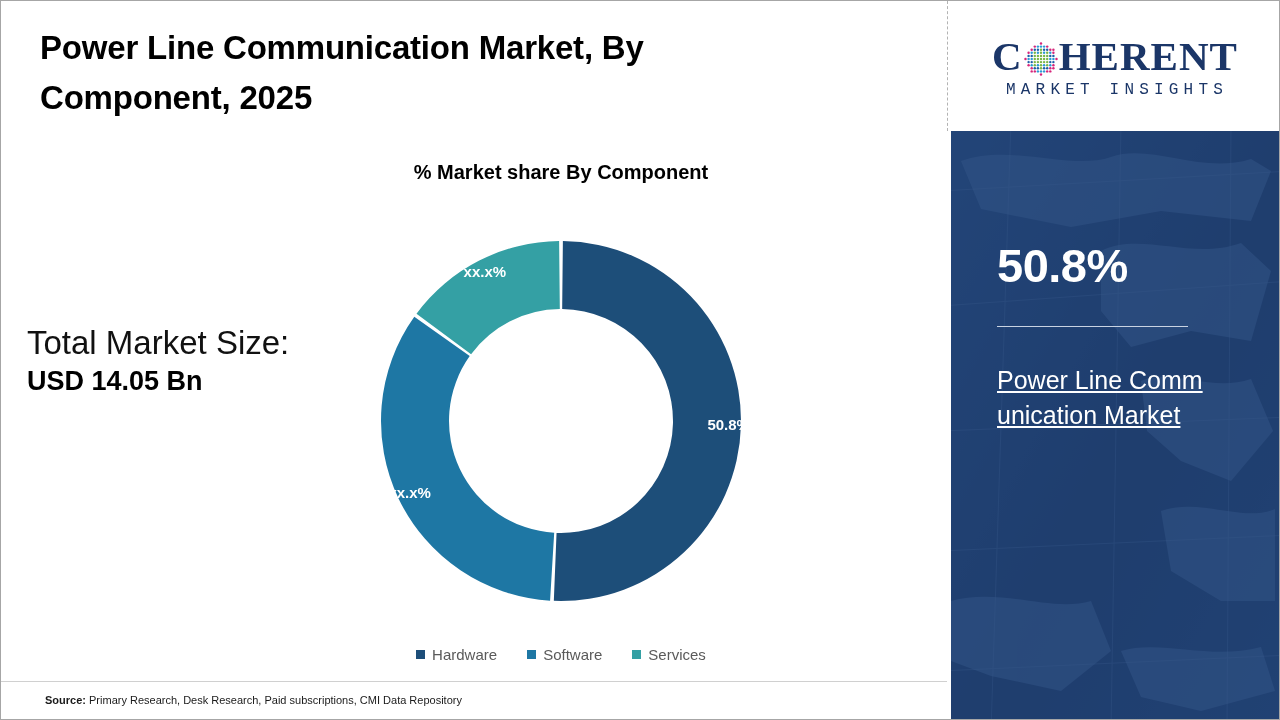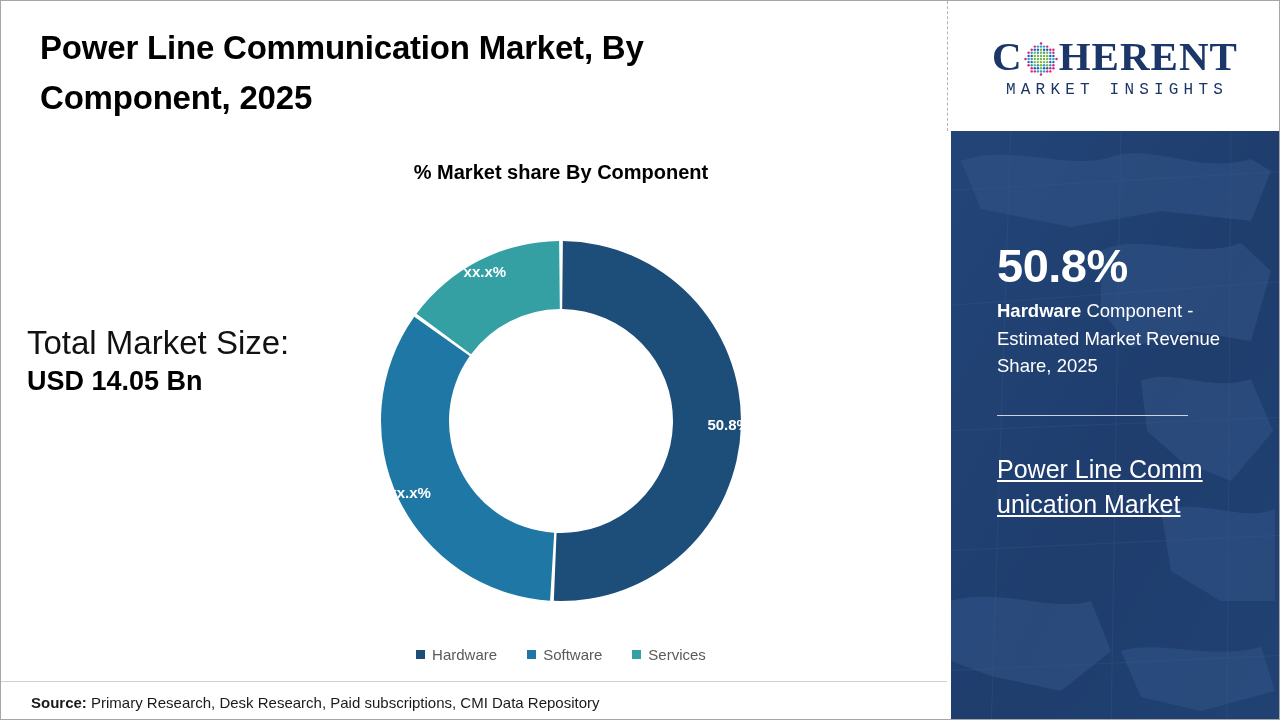--- a/index.html
+++ b/index.html
@@ -126,23 +126,23 @@
   #source-rule {
     position: absolute;
     left: 0px;
     top: 680px;
     width: 946px;
     height: 1px;
     background: #d0d0d0;
   }
   #source-note {
     position: absolute;
-    left: 30px;
+    left: 44px;
     top: 693px;
-    font-size: 15px;
+    font-size: 11px;
     color: #1a1a1a;
   }
   #source-note b {
     font-weight: bold;
   }
 
   
 
   #dashed-divider {
     position: absolute;
@@ -428,19 +428,18 @@
           <path d="M-10 420 L340 404"></path>
           <path d="M-10 540 L340 524"></path>
           <path d="M60 -10 L40 600"></path>
           <path d="M170 -10 L160 600"></path>
           <path d="M280 -10 L276 600"></path>
         </g>
       </svg>
 
       <div id="panel-content">
         <div id="panel-percent">50.8%</div>
-        <div id="panel-desc"><b>Hardware</b><span> Component - Estimated Market Revenue Share, 2025</span></div>
         <div id="panel-rule"></div>
         <div id="panel-market-name">Power Line Communication Market</div>
       </div>
     </div>
   </div>
 </div>
 
 </body></html>

